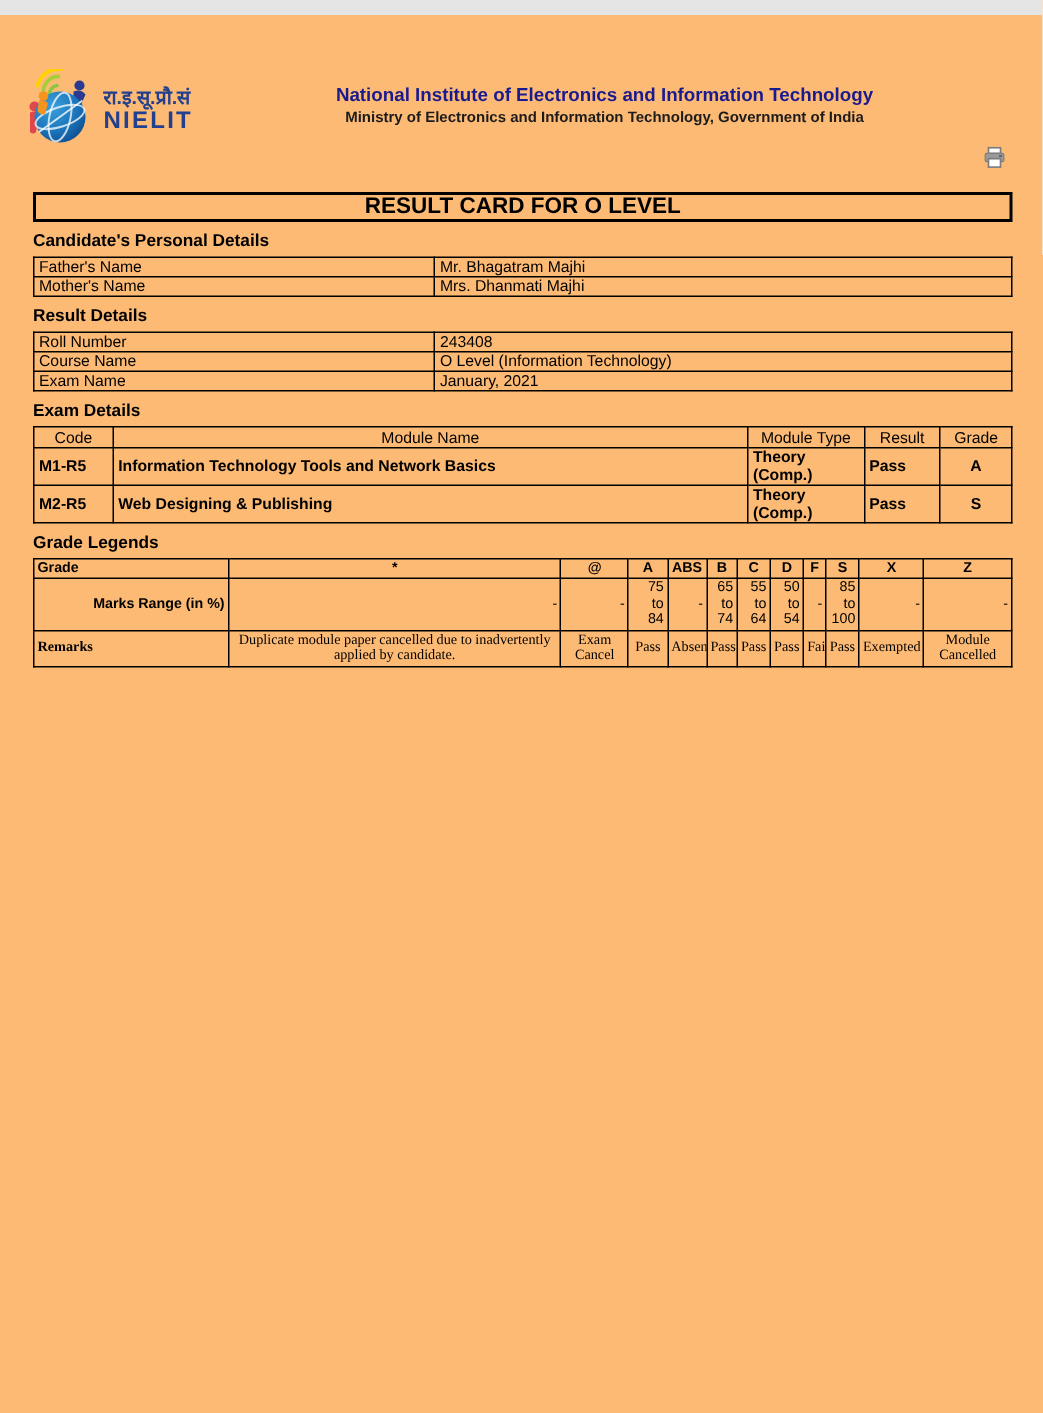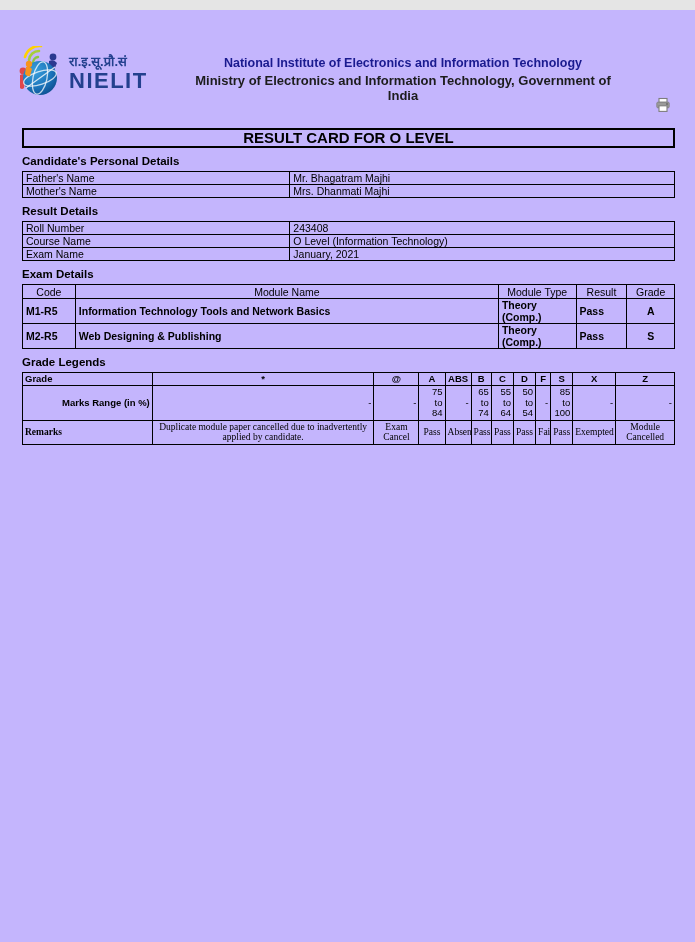--- a/index.html
+++ b/index.html
@@ -1,29 +1,29 @@
 <!DOCTYPE html>
 <html><head>
 <meta charset="utf-8">
 <style>
   * { margin: 0; padding: 0; box-sizing: border-box; }
   html, body { background: #ffffff; }
   body { font-family: "Liberation Sans", sans-serif; color: #000; }
-  .page { width: 695px; height: 942px; position: relative; background: #c4b5fd; overflow: hidden; }
+  .page { width: 695px; height: 942px; position: relative; background: #fdba74; overflow: hidden; }
   .topbar { height: 10px; background: #e5e5e5; }
 
   .header { position: relative; height: 118px; }
   .logo { position: absolute; left: 16px; top: 36px; display: flex; align-items: center; gap: 3px; }
   .logo-mark { width: 50px; height: 54px; }
   .logo-text { display: flex; flex-direction: column; }
   .logo-hindi { font-size: 13px; font-weight: 700; color: #23408e; line-height: 1.25; }
-  .logo-abbr { font-size: 22px; font-weight: 800; color: #23408e; letter-spacing: 1.5px; line-height: 1; }
+  .logo-abbr { font-size: 16px; font-weight: 800; color: #23408e; letter-spacing: 1.5px; line-height: 1; }
   .header-text { position: absolute; left: 180px; width: 446px; top: 46px; text-align: center; }
   .org-title { font-size: 12.5px; font-weight: 700; color: #1a1a8f; line-height: 1.15; }
-  .org-subtitle { font-size: 13px; font-weight: 700; color: #1c1c1c; margin-top: 3px; }
+  .org-subtitle { font-size: 10px; font-weight: 700; color: #1c1c1c; margin-top: 3px; }
   .print-btn { position: absolute; right: 23px; top: 86px; width: 18px; height: 18px; cursor: pointer; display: flex; align-items: center; justify-content: center; }
 
   .content { margin: 0 20px 0 22px; }
   .title-box { border: 2px solid #000; height: 20px; line-height: 16px; text-align: center; font-weight: 700; font-size: 15px; }
   .section-heading { font-weight: 700; font-size: 11.5px; margin: 7px 0 3px; line-height: 13px; }
 
   table { width: 100%; border-collapse: collapse; table-layout: fixed; border: 1px solid #000; }
   td, th { border: 1px solid #000; font-size: 10.5px; font-weight: 400; padding: 0 3px; overflow: hidden; vertical-align: middle; text-align: left; }
 
   .kv-table td { height: 13px; line-height: 12px; }

